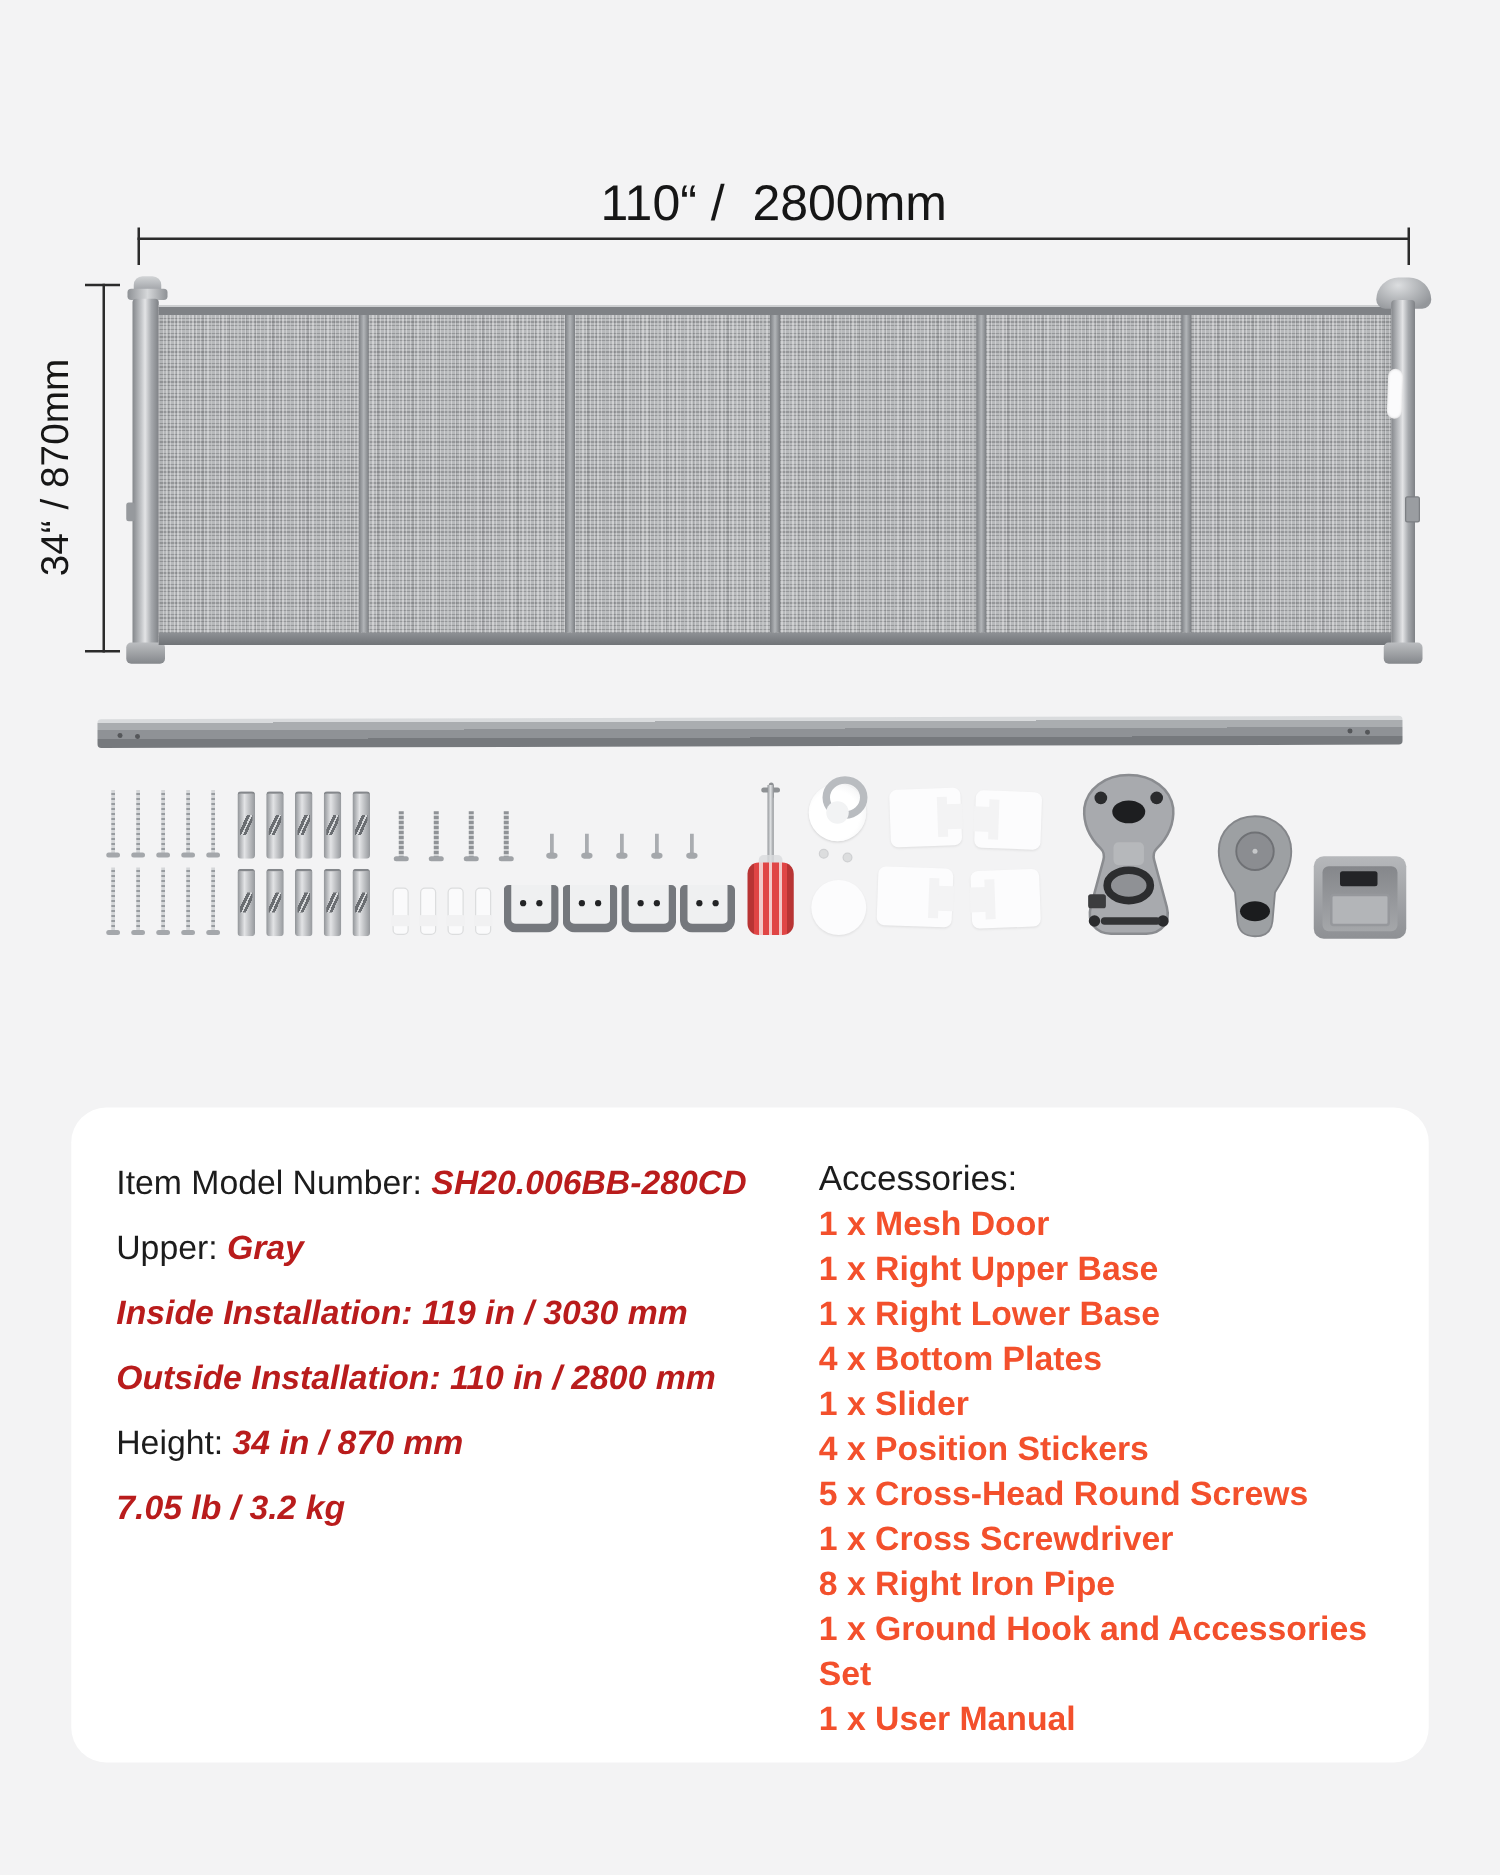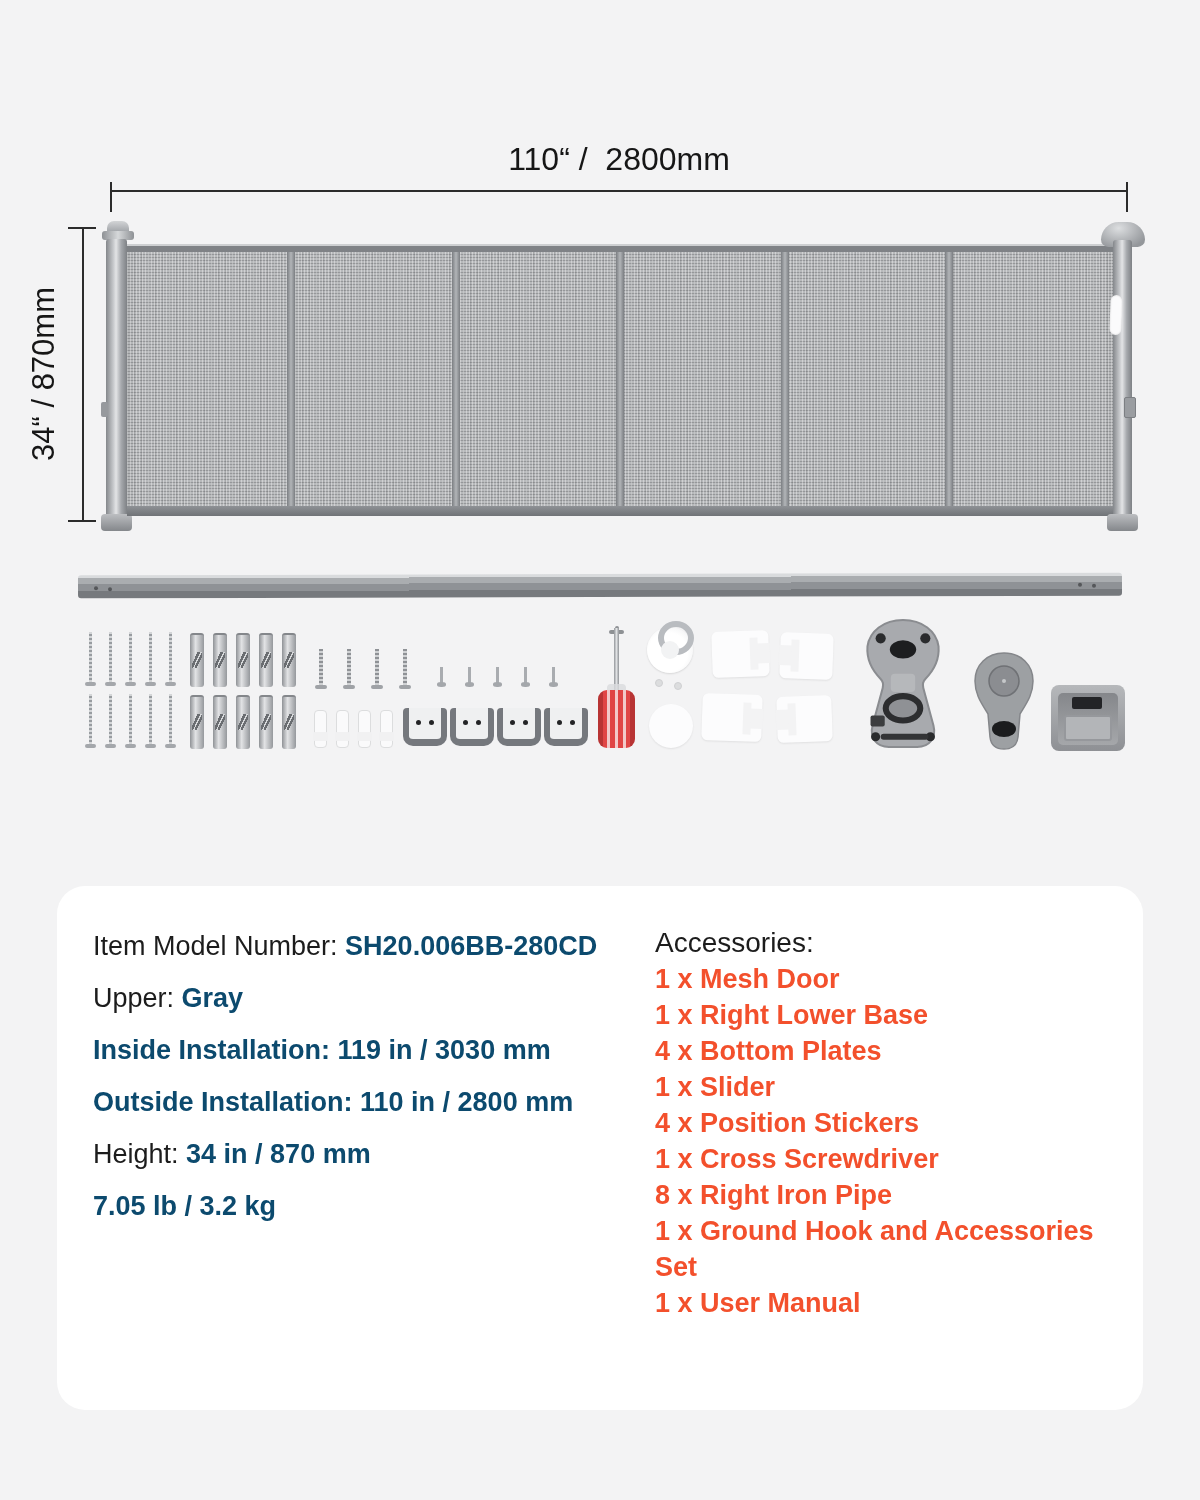--- a/index.html
+++ b/index.html
@@ -7,21 +7,21 @@
     position:relative;width:1200px;height:1500px;overflow:hidden;
     background:#f3f3f4;
     font-family:"Liberation Sans", sans-serif;
     color:#1c1c1c;
   }
   .abs{position:absolute;}
 
   
   .dim-top-label{
     left:110px;top:141px;width:1018px;text-align:center;
-    font-size:32px;color:#161616;white-space:pre;
+    font-size:40px;color:#161616;white-space:pre;
   }
   .dim-h-line{
     left:110px;top:190px;width:1018px;height:2px;background:#2b2b2b;
   }
   .dim-h-line::before,.dim-h-line::after{
     content:"";position:absolute;width:2px;height:30px;top:-8px;background:#2b2b2b;
   }
   .dim-h-line::before{left:0;}
   .dim-h-line::after{right:0;}
   .dim-v-label{
@@ -129,21 +129,21 @@
     background:linear-gradient(180deg,#85878b,#a5a7aa);}
   .slider-slot{position:absolute;left:14px;top:4px;width:30px;height:12px;border-radius:2px;background:#232427;}
   .slider-face{position:absolute;left:6px;right:6px;bottom:4px;height:26px;border-radius:3px;
     background:#b3b5b8;border:2px solid #96989c;box-sizing:border-box;}
 
   
   .panel{left:57px;top:886px;width:1086px;height:524px;background:#ffffff;border-radius:28px;}
   .col-left{position:absolute;left:36px;top:34px;width:540px;}
   .spec-row{font-size:27px;line-height:52px;white-space:pre-wrap;}
   .spec-label{color:#1c1c1c;font-weight:400;}
-  .spec-value{color:#0c4a6e;font-weight:700;}
+  .spec-value{color:#b91c1c;font-weight:700;font-style:italic;}
   .col-right{position:absolute;left:598px;top:39px;width:470px;}
   .acc-title{font-size:28px;line-height:36px;color:#1c1c1c;}
   .acc-item{font-size:27px;line-height:36px;color:#f3502c;font-weight:700;white-space:pre-wrap;}
 </style>
 </head>
 <body>
 
 <div class="canvas">
 
   <div class="abs dim-top-label">110“ /  2800mm</div>
@@ -291,24 +291,26 @@
       <div class="spec-row"><span class="spec-label">Item Model Number: </span><span class="spec-value">SH20.006BB-280CD</span></div>
       <div class="spec-row"><span class="spec-label">Upper: </span><span class="spec-value">Gray</span></div>
       <div class="spec-row"><span class="spec-label"></span><span class="spec-value">Inside Installation: 119 in / 3030 mm</span></div>
       <div class="spec-row"><span class="spec-label"></span><span class="spec-value">Outside Installation: 110 in / 2800 mm</span></div>
       <div class="spec-row"><span class="spec-label">Height: </span><span class="spec-value">34 in / 870 mm</span></div>
       <div class="spec-row"><span class="spec-label"></span><span class="spec-value">7.05 lb / 3.2 kg</span></div>
     </div>
     <div class="col-right">
       <div class="acc-title">Accessories:</div>
       <div class="acc-item">1 x Mesh Door</div>
+      <div class="acc-item">1 x Right Upper Base</div>
       <div class="acc-item">1 x Right Lower Base</div>
       <div class="acc-item">4 x Bottom Plates</div>
       <div class="acc-item">1 x Slider</div>
       <div class="acc-item">4 x Position Stickers</div>
+      <div class="acc-item">5 x Cross-Head Round Screws</div>
       <div class="acc-item">1 x Cross Screwdriver</div>
       <div class="acc-item">8 x Right Iron Pipe</div>
       <div class="acc-item">1 x Ground Hook and Accessories Set</div>
       <div class="acc-item">1 x User Manual</div>
     </div>
   </div>
 
 </div>
 
 </body></html>

